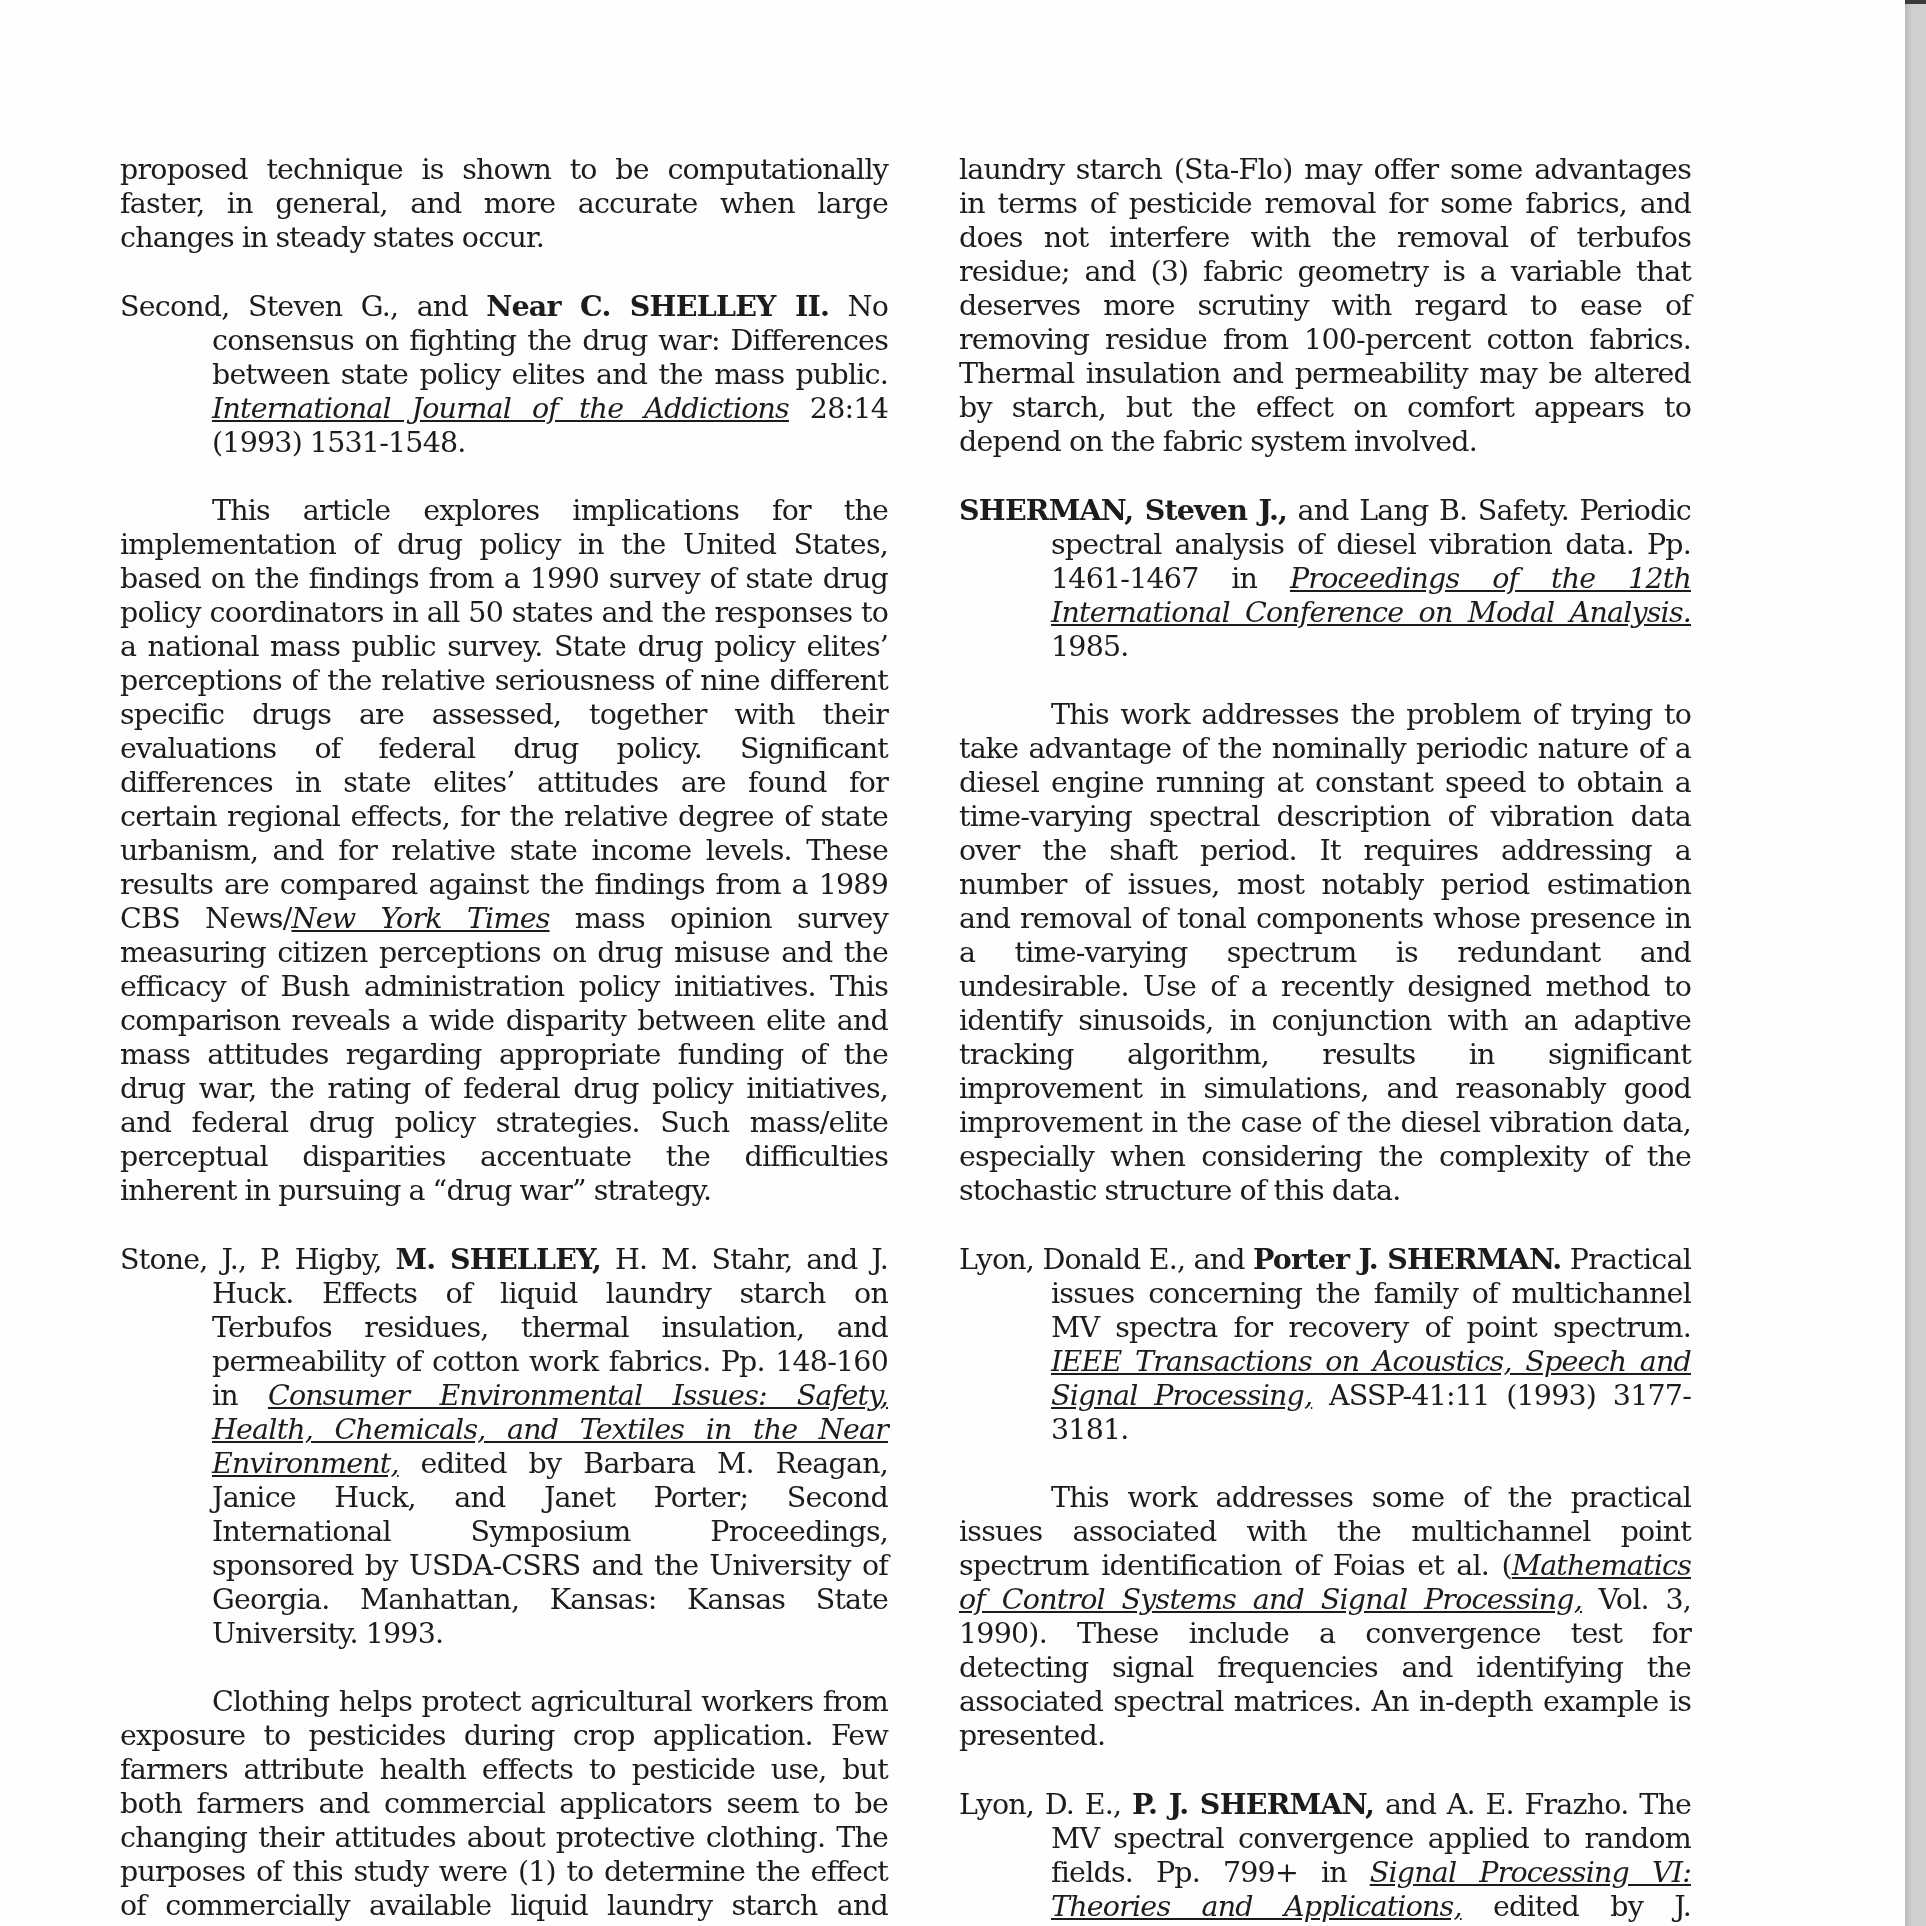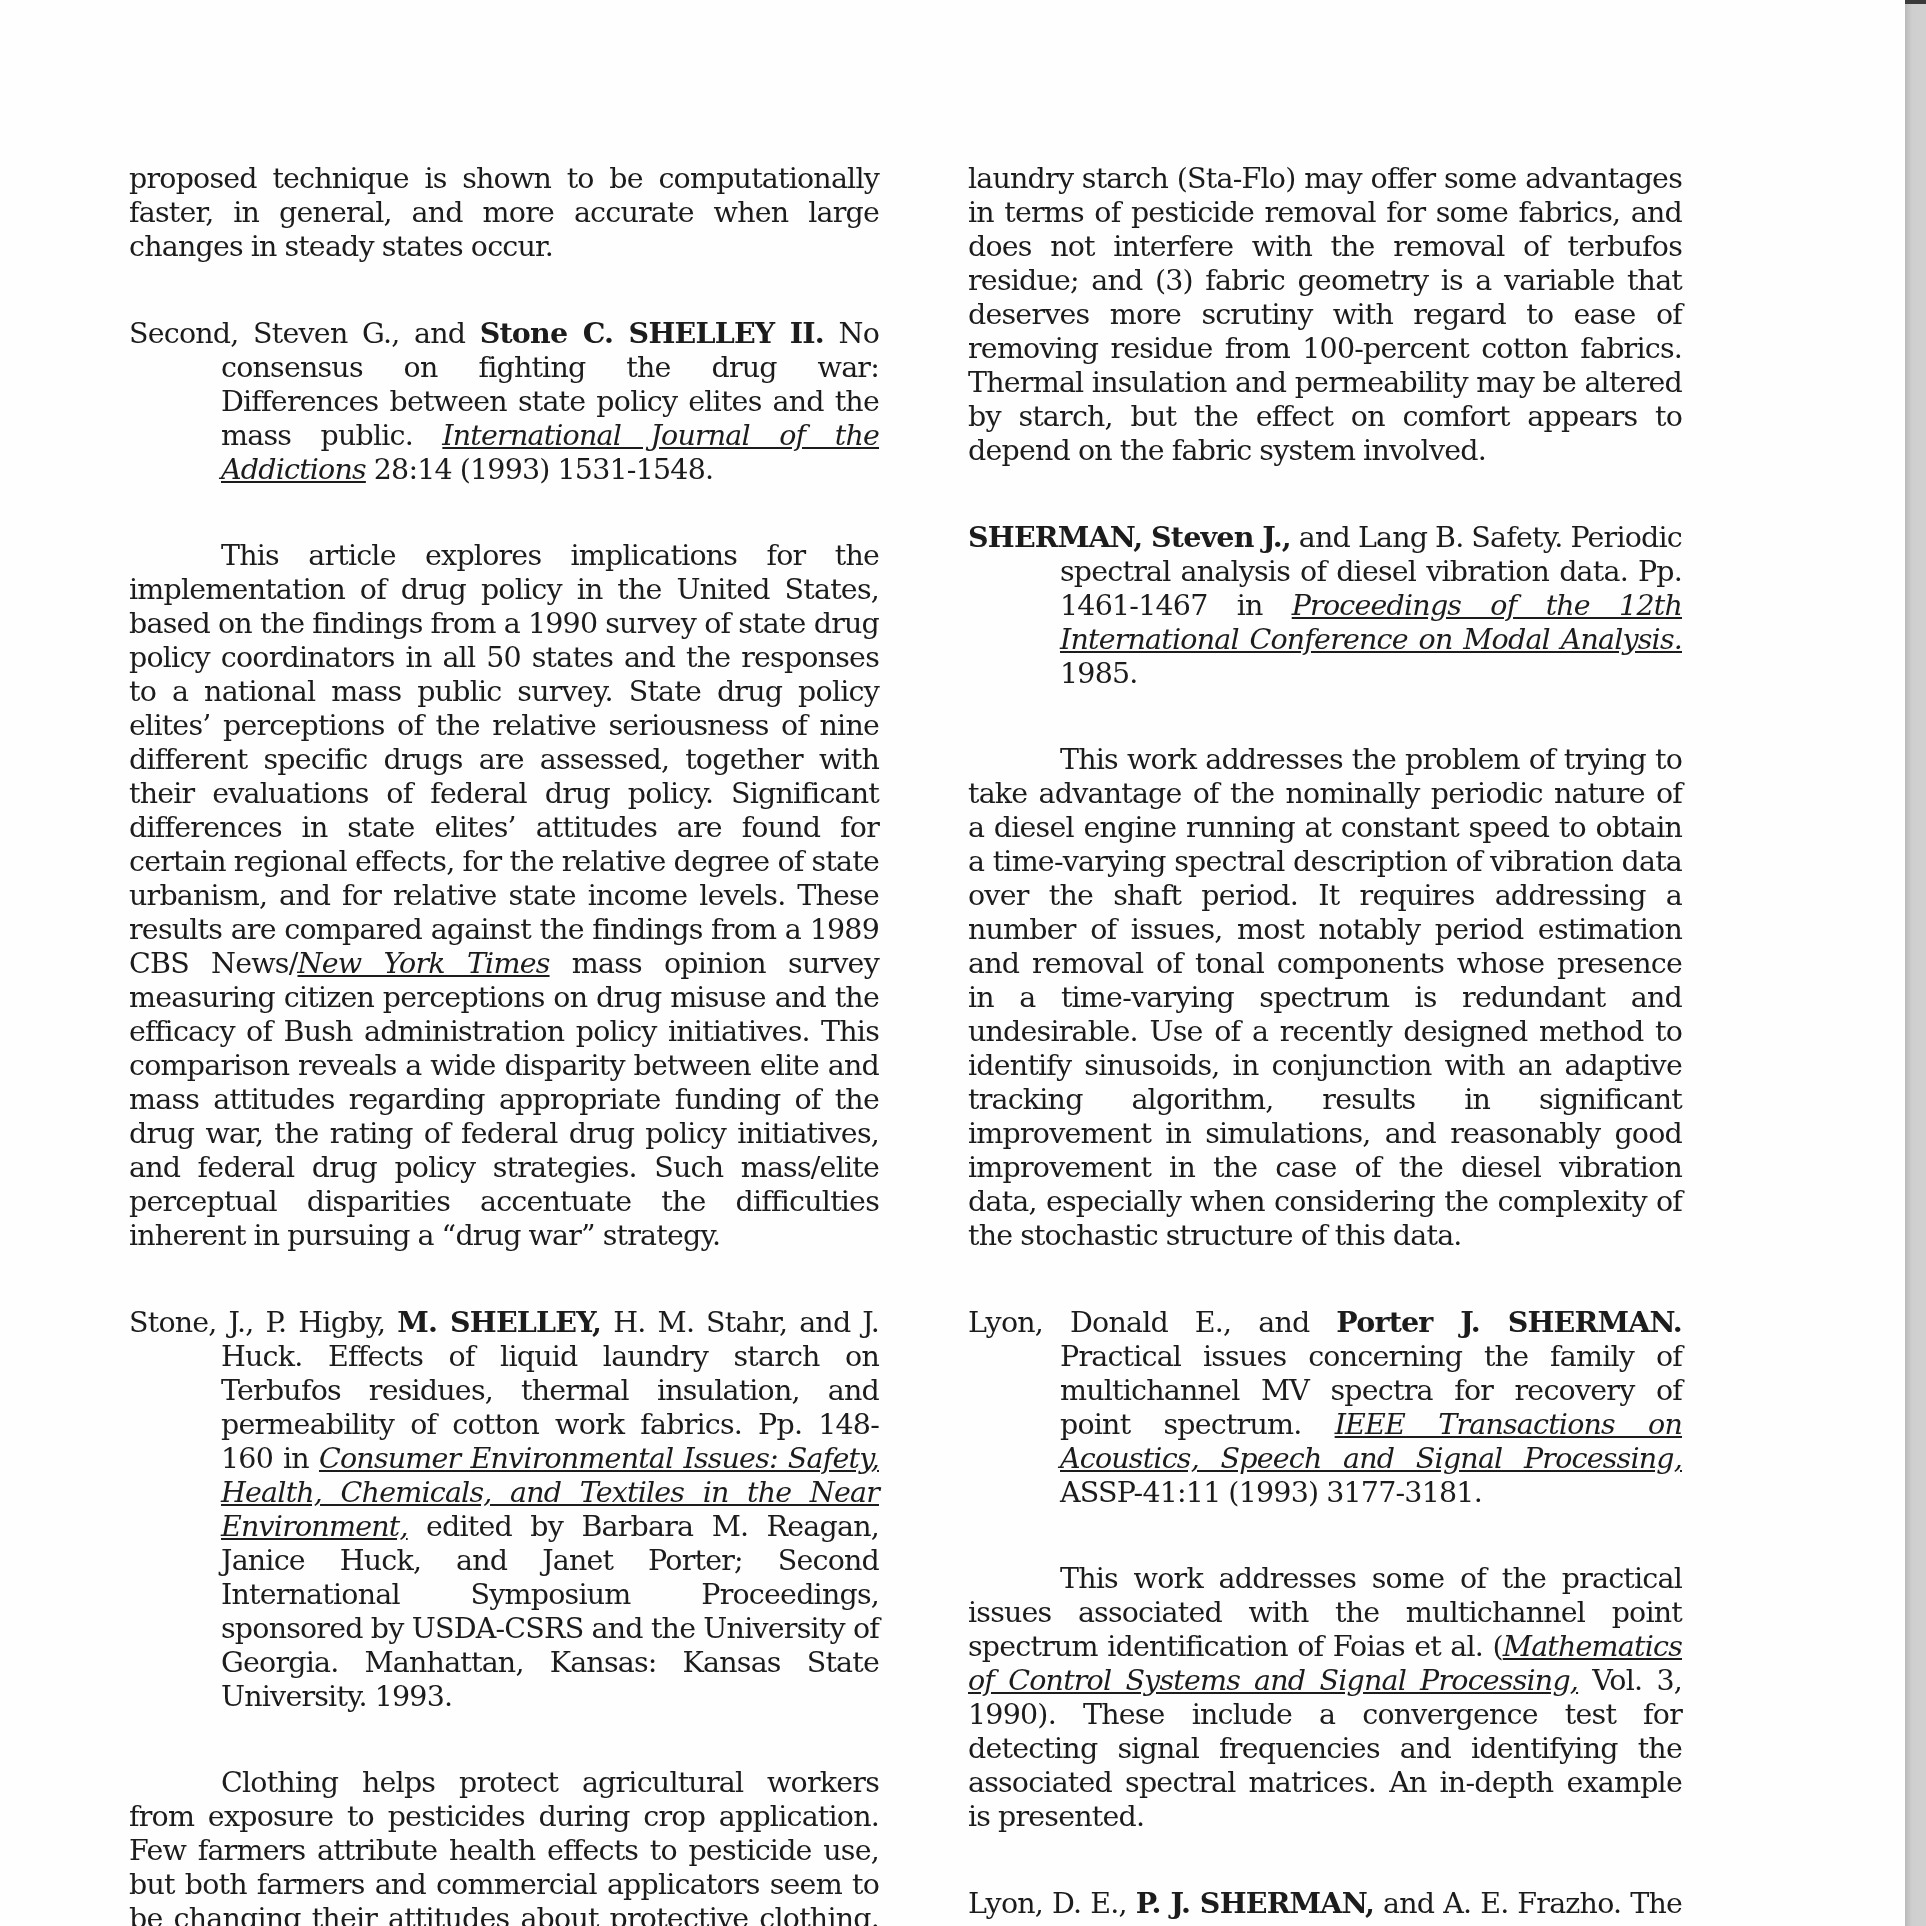--- a/index.html
+++ b/index.html
@@ -30,21 +30,21 @@
       position: absolute;
       top: 153px;
       font-size: 28.5px;
       line-height: 34px;
       text-align: justify;
       letter-spacing: -0.8px;
       word-spacing: -0.4px;
     }
     .col-left  { left: 120px;  width: 768px; }
     .col-right { left: 959px; width: 732px; }
-    .col p { margin: 9px; }
+    .col p { margin: 0; }
     .entry {
       padding-left: 92px;
       text-indent: -92px;
     }
     .abstract { text-indent: 92px; }
     .abstract.cont { text-indent: 0; }
     .gap { height: 34px; }
     b, .bold { font-weight: bold; }
     i, .ital { font-style: italic; text-decoration: underline; }
   </style>
@@ -53,21 +53,21 @@
 
 <div class="page"></div>
 <div class="gutter-top"></div>
 <div class="gutter-strip"></div>
 
 <div class="col col-left">
   <p class="abstract cont">proposed technique is shown to be computationally faster, in general, and more accurate when large changes in steady states occur.</p>
 
   <div class="gap"></div>
 
-  <p class="entry"><span>Second, Steven G., and </span><b>Stone C. SHELLEY II.</b><span> No consensus on fighting the drug war: Differences between state policy elites and the mass public. </span><i>International Journal of the Addictions</i><span> 28:14 (1993) 1531-1548.</span></p>
+  <p class="entry"><span>Second, Steven G., and </span><b>Near C. SHELLEY II.</b><span> No consensus on fighting the drug war: Differences between state policy elites and the mass public. </span><i>International Journal of the Addictions</i><span> 28:14 (1993) 1531-1548.</span></p>
 
   <div class="gap"></div>
 
   <p class="abstract"><span>This article explores implications for the implementation of drug policy in the United States, based on the findings from a 1990 survey of state drug policy coordinators in all 50 states and the responses to a national mass public survey. State drug policy elites’ perceptions of the relative seriousness of nine different specific drugs are assessed, together with their evaluations of federal drug policy. Significant differences in state elites’ attitudes are found for certain regional effects, for the relative degree of state urbanism, and for relative state income levels. These results are compared against the findings from a 1989 CBS News/</span><i>New York Times</i><span> mass opinion survey measuring citizen perceptions on drug misuse and the efficacy of Bush administration policy initiatives. This comparison reveals a wide disparity between elite and mass attitudes regarding appropriate funding of the drug war, the rating of federal drug policy initiatives, and federal drug policy strategies. Such mass/elite perceptual disparities accentuate the difficulties inherent in pursuing a “drug war” strategy.</span></p>
 
   <div class="gap"></div>
 
   <p class="entry"><span>Stone, J., P. Higby, </span><b>M. SHELLEY,</b><span> H. M. Stahr, and J. Huck.</span><span> Effects of liquid laundry starch on Terbufos residues, thermal insulation, and permeability of cotton work fabrics. Pp. 148-160 in </span><i>Consumer Environmental Issues: Safety, Health, Chemicals, and Textiles in the Near Environment,</i><span> edited by Barbara M. Reagan, Janice Huck, and Janet Porter; Second International Symposium Proceedings, sponsored by USDA-CSRS and the University of Georgia. Manhattan, Kansas: Kansas State University. 1993.</span></p>
 
   <div class="gap"></div>

